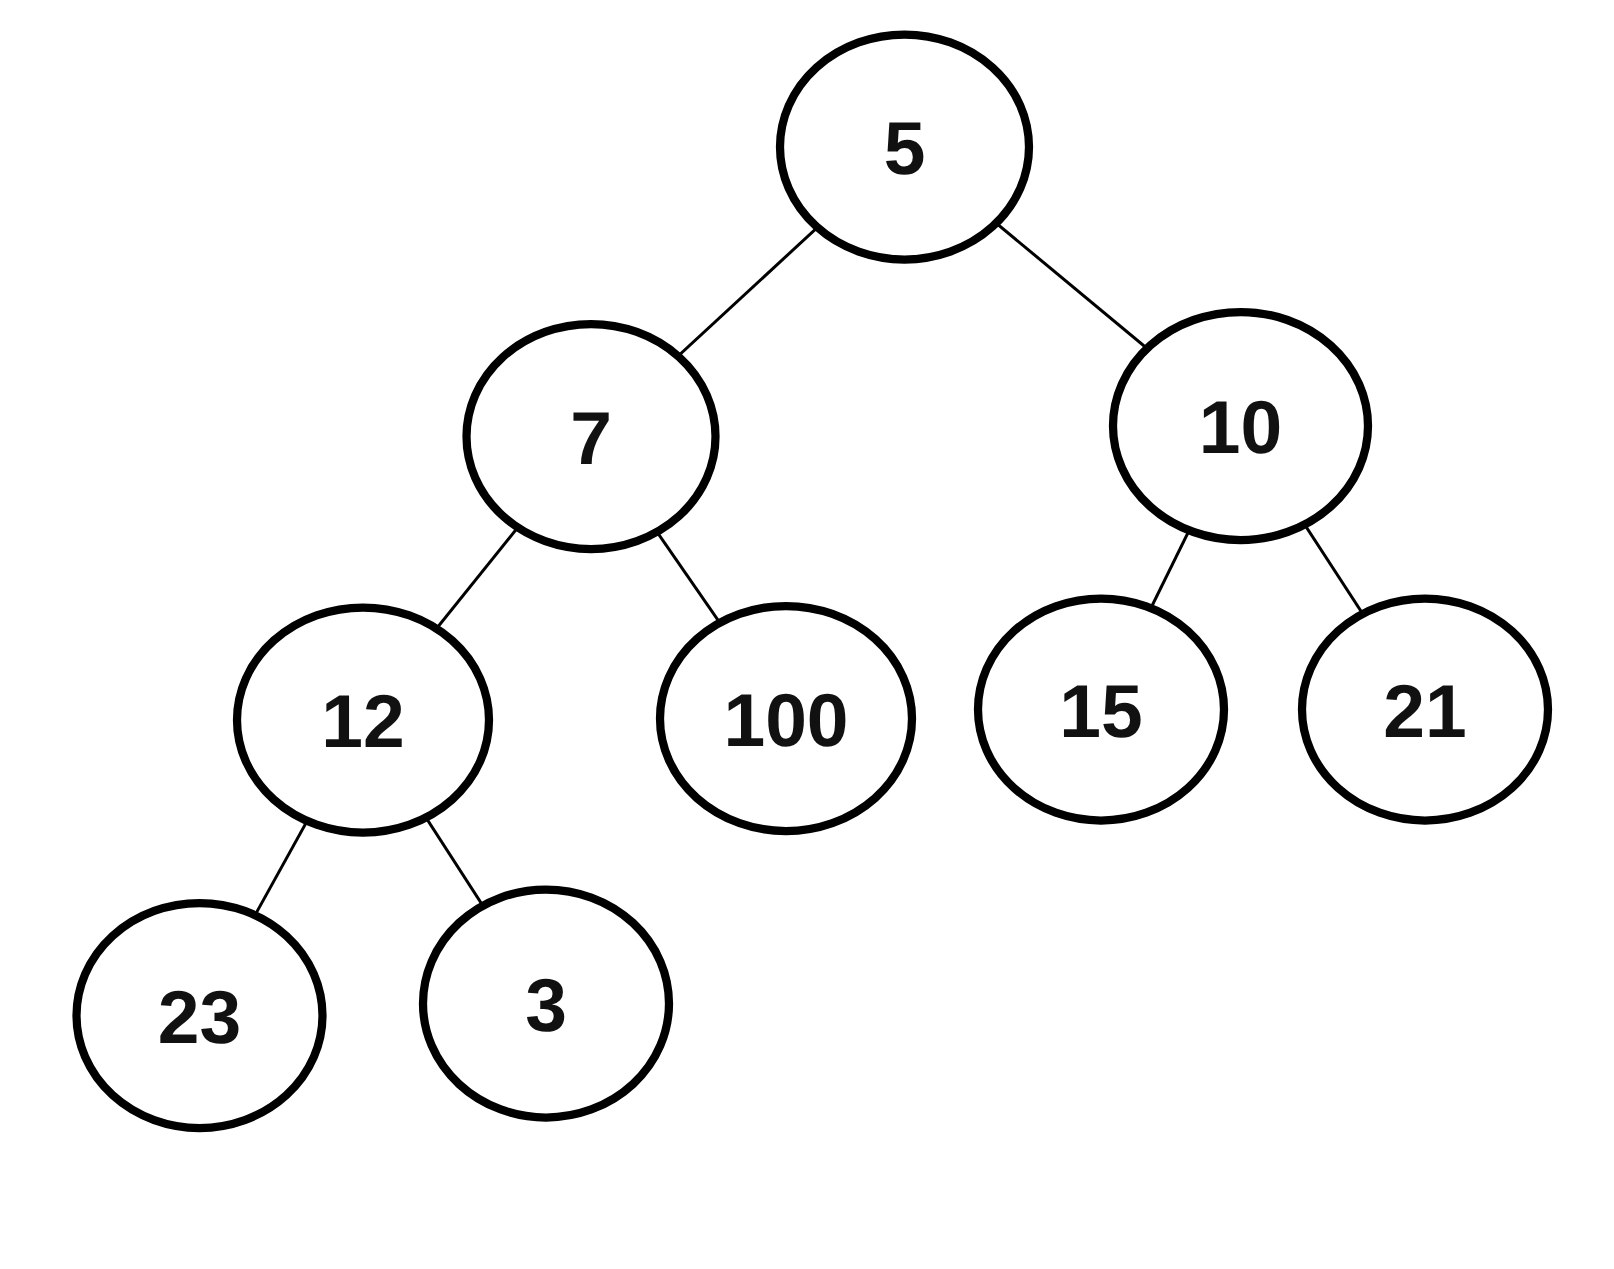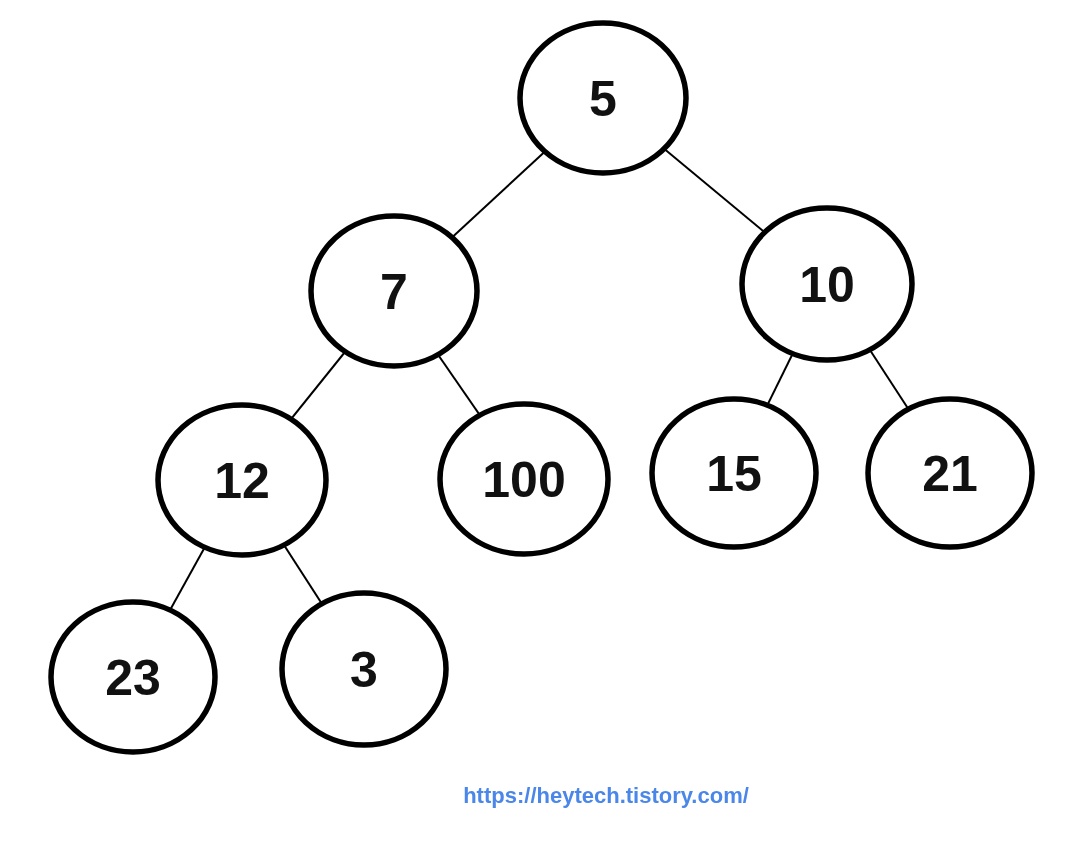--- a/index.html
+++ b/index.html
@@ -104,15 +104,14 @@
       <ellipse class="node-circle" cx="133" cy="677" rx="82" ry="75"></ellipse>
       <text class="node-label" x="133" y="695">23</text>
     </g>
 
     <g>
       <ellipse class="node-circle" cx="364" cy="669" rx="82" ry="76" fill="#4a90e8"></ellipse>
       <text class="node-label" x="364" y="687">3</text>
     </g>
   </svg>
 
-  <div class="footer-url">https://heytech.tistory.com/</div>
 
 </div>
 
 </body></html>

